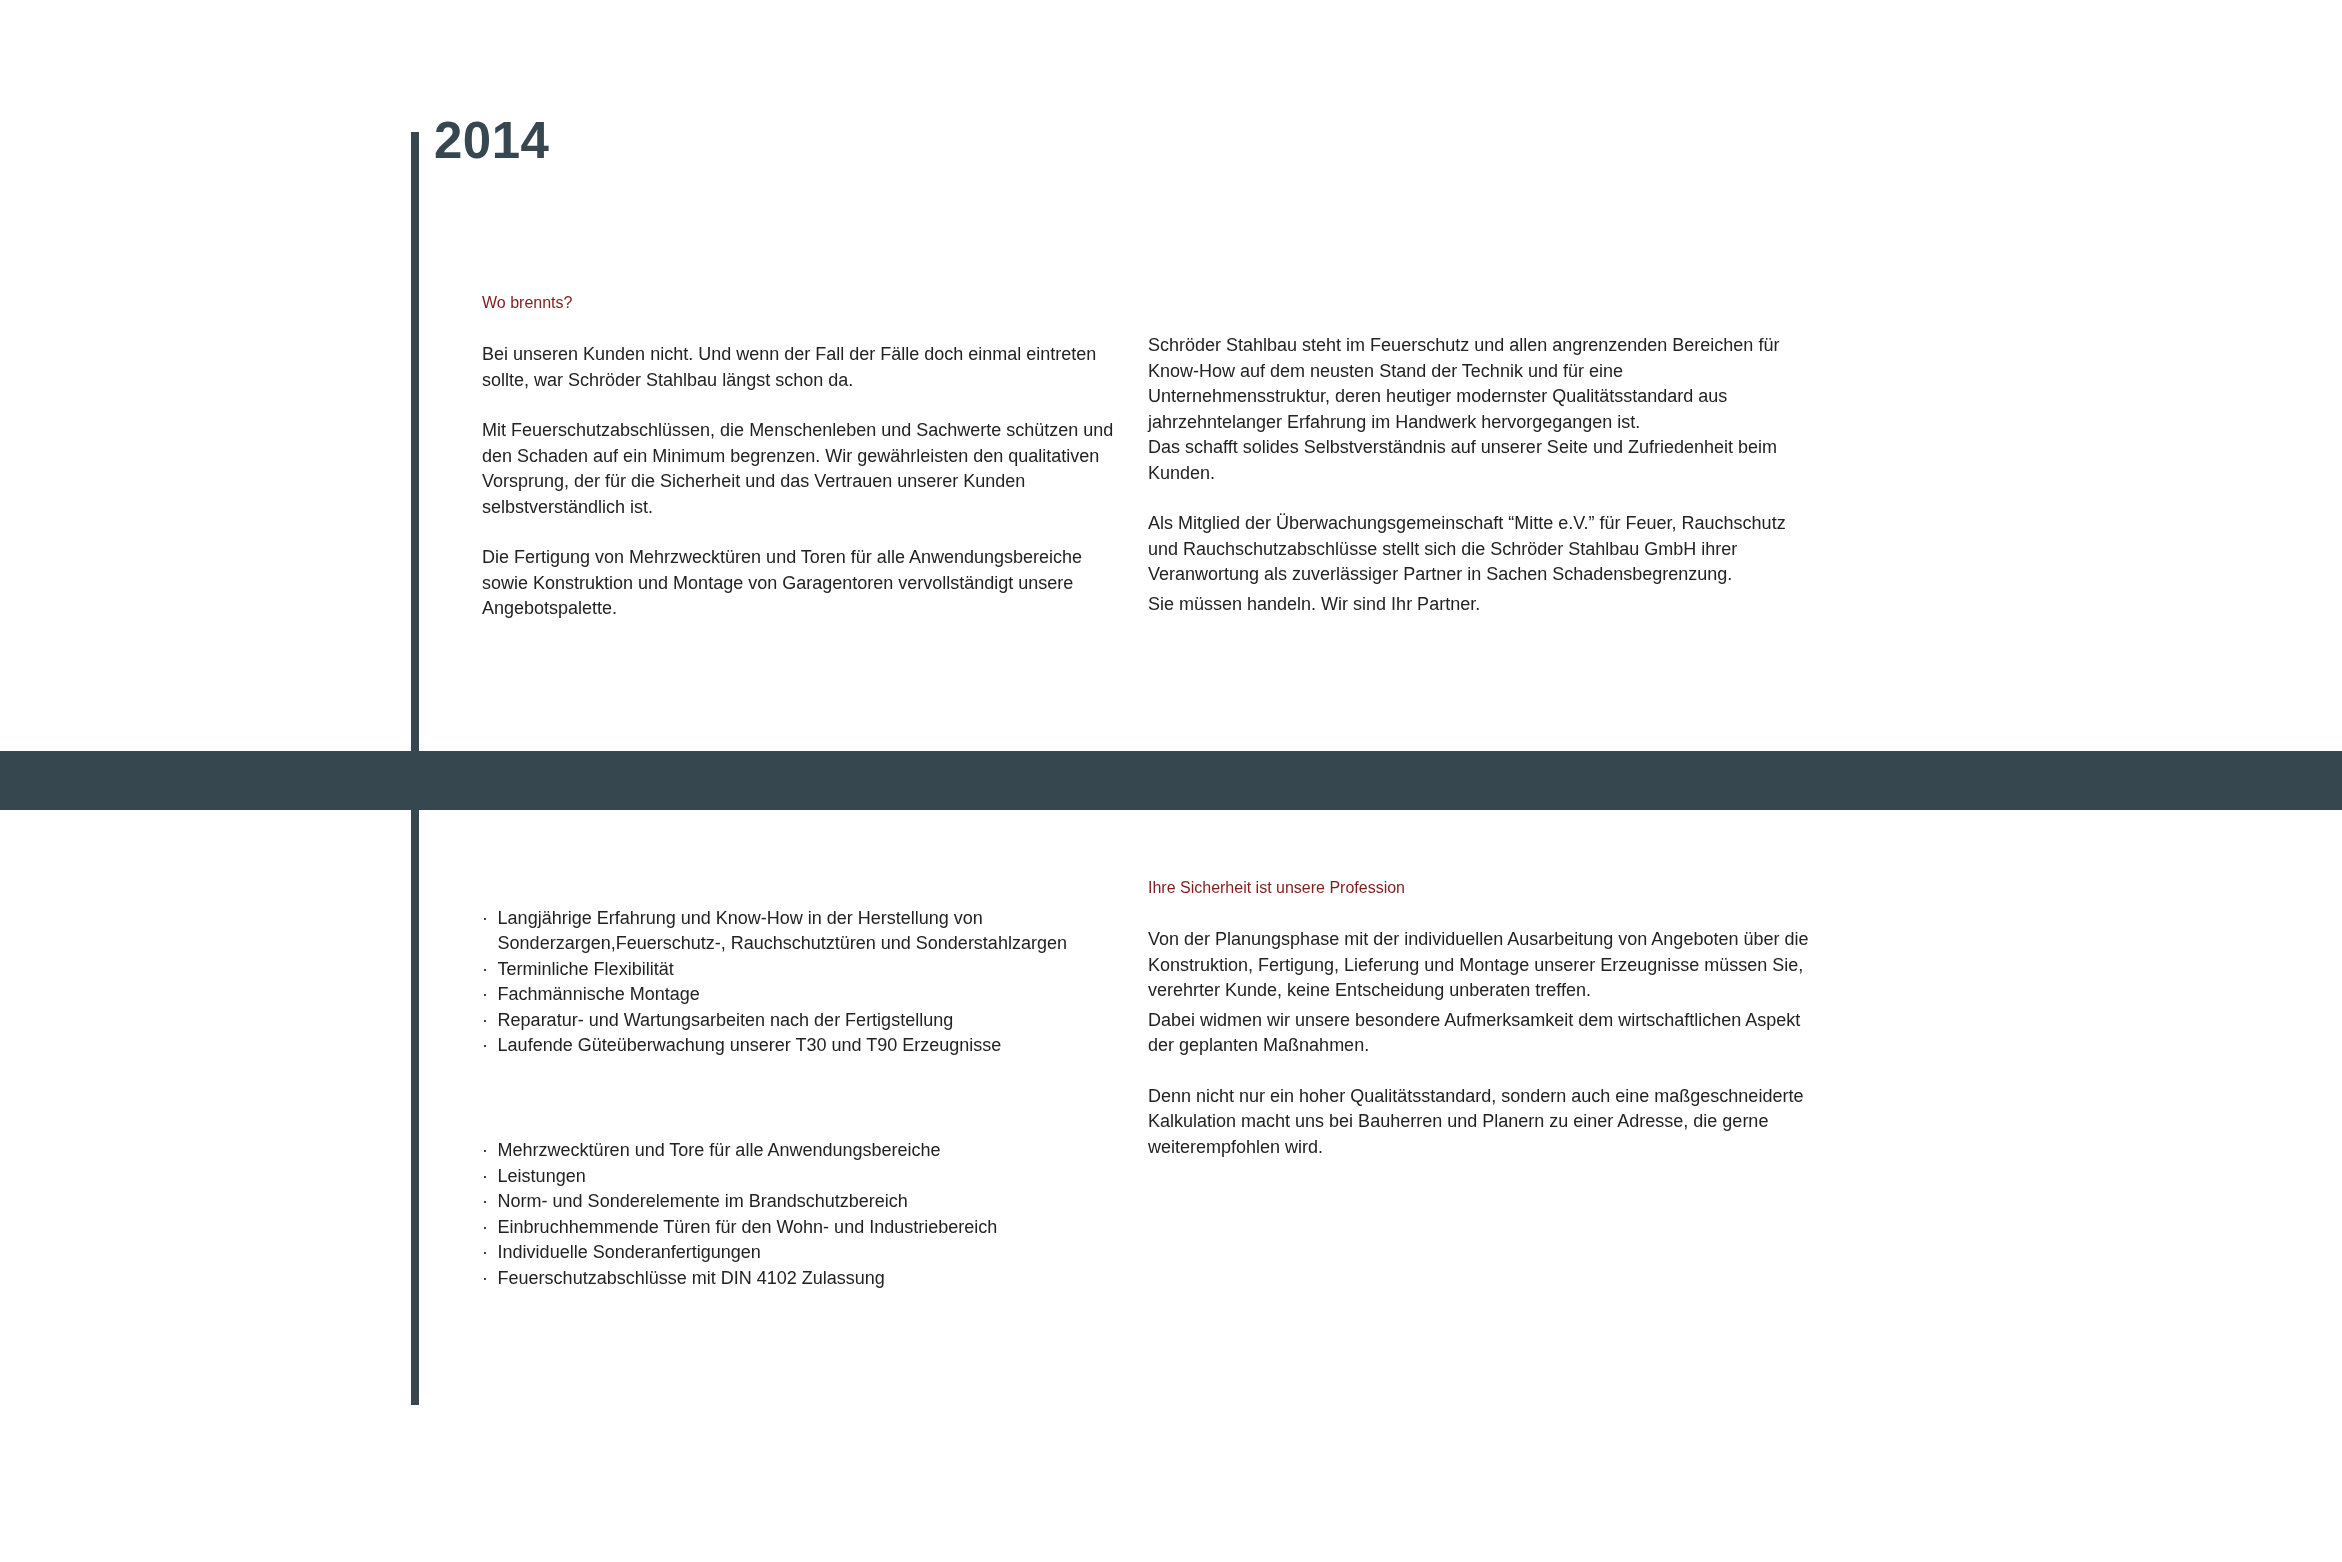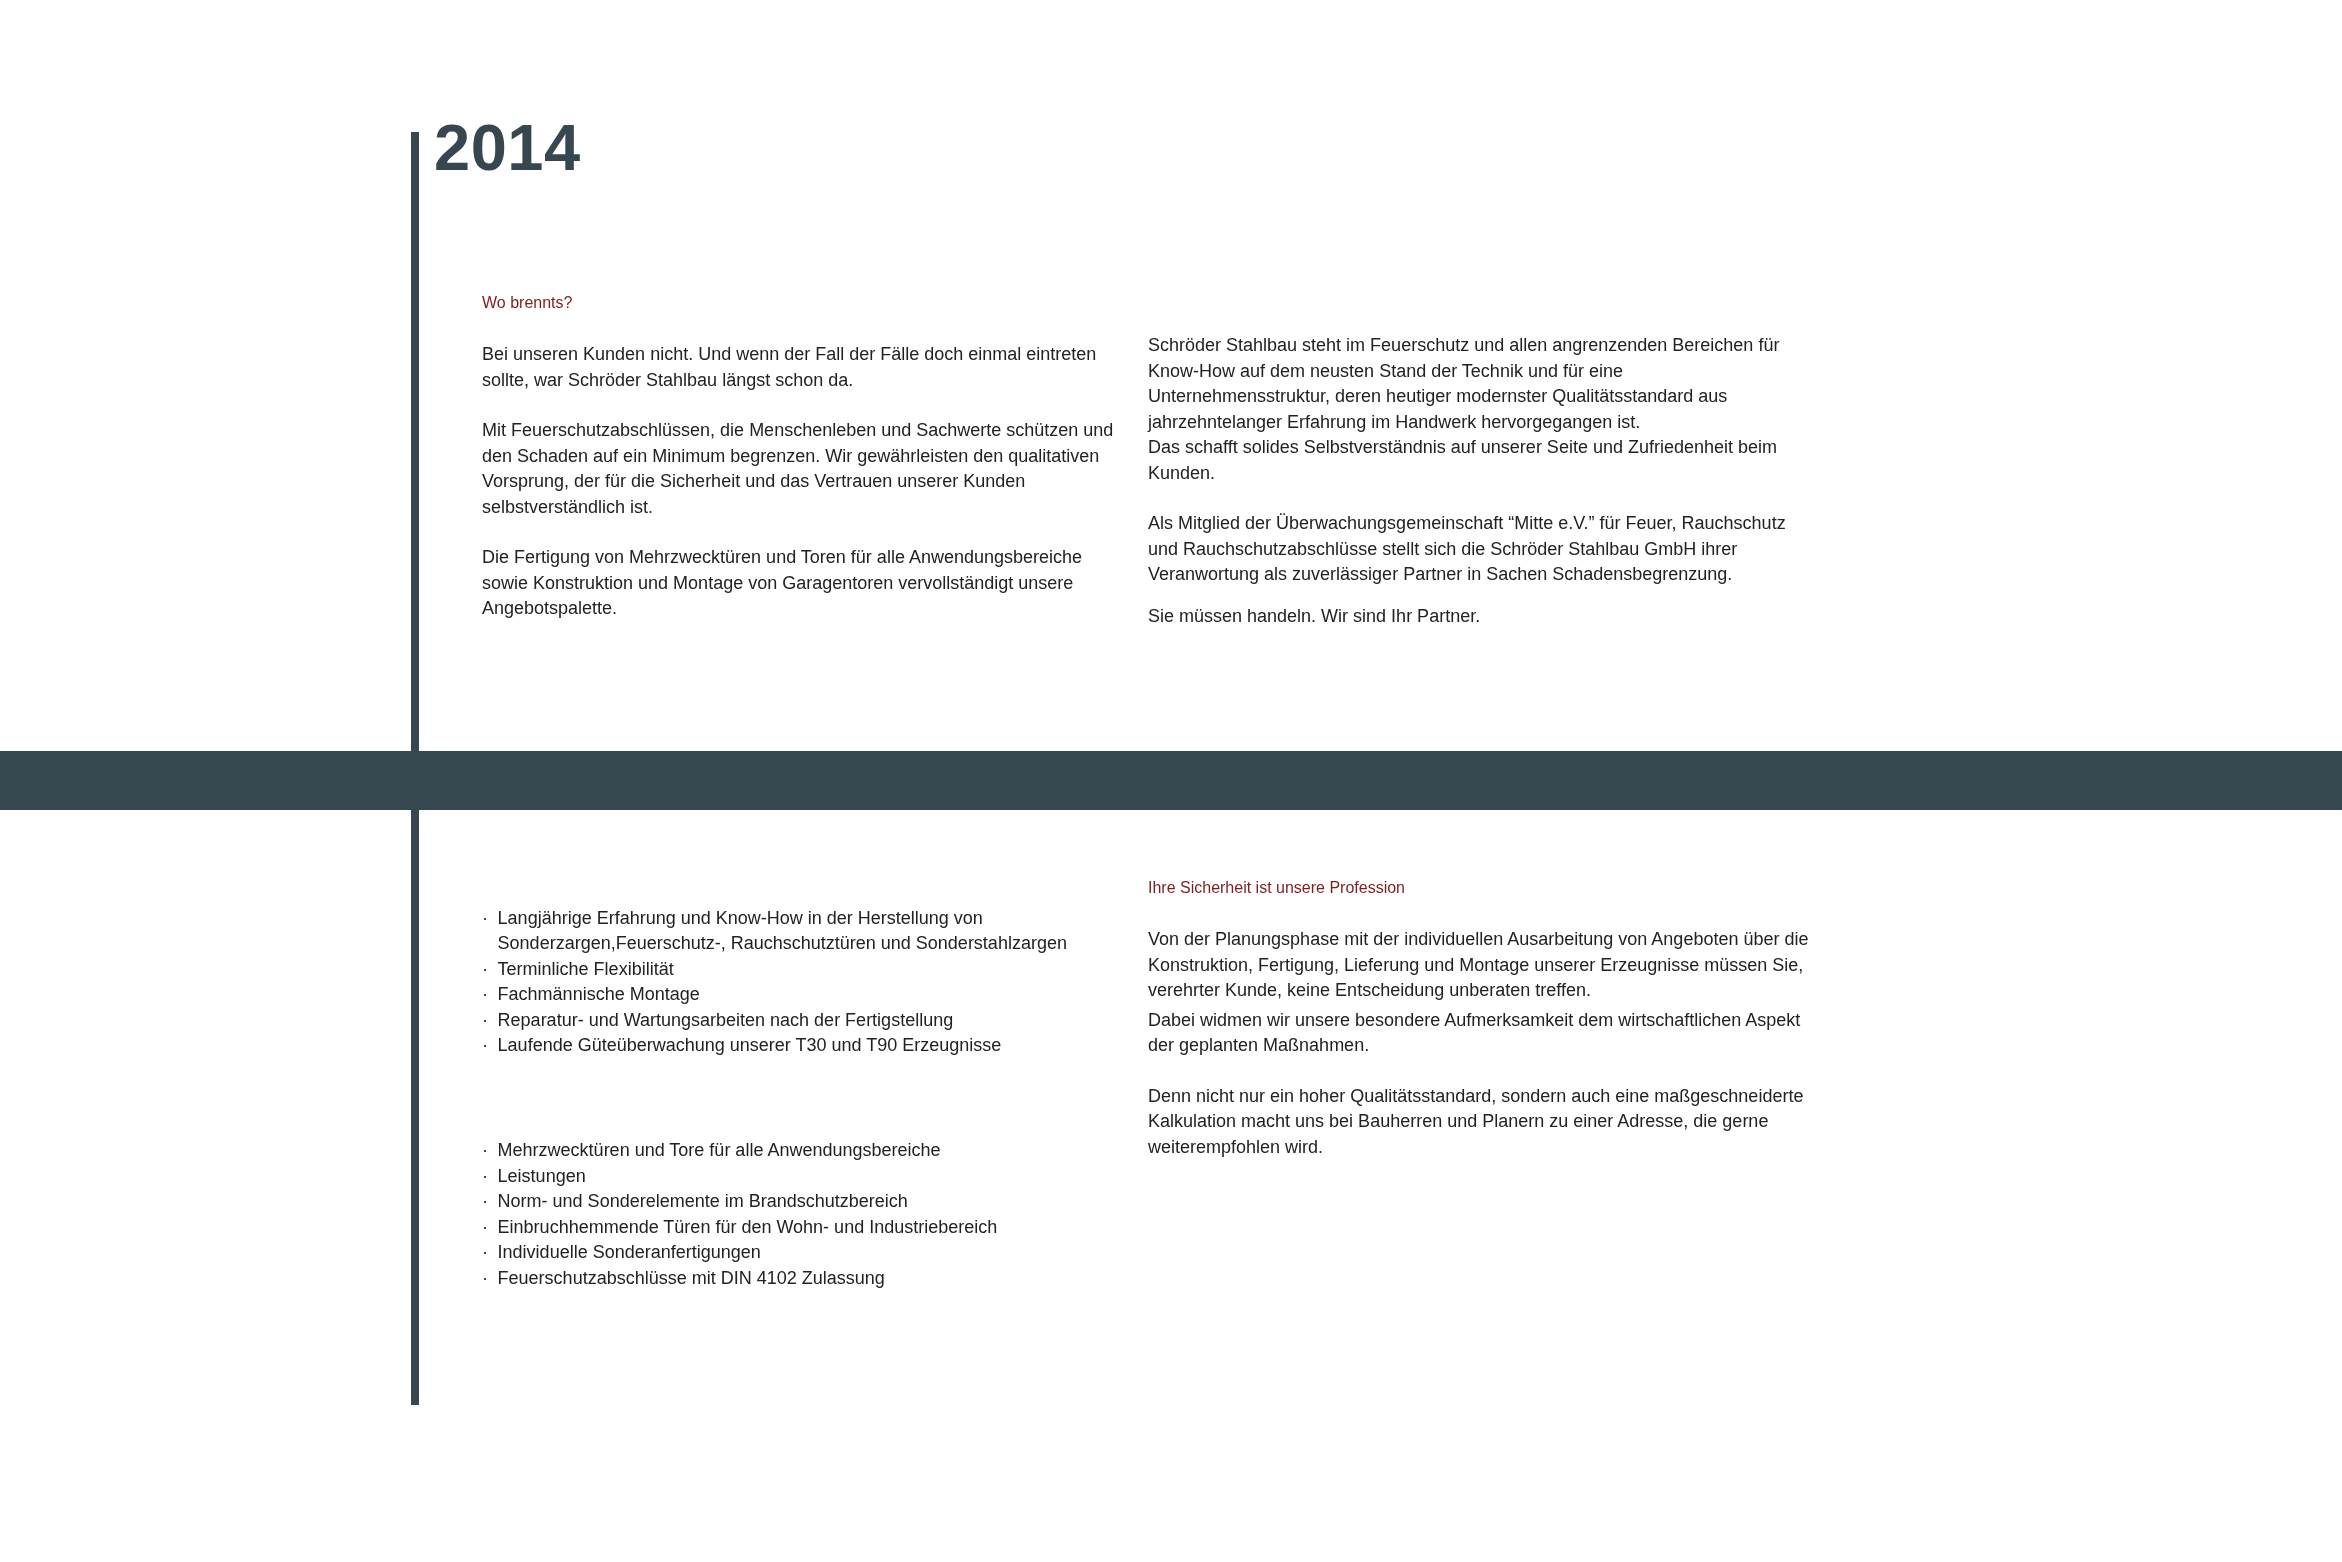--- a/index.html
+++ b/index.html
@@ -39,21 +39,21 @@
     width: 2343px;
     height: 59px;
     background: #37474f;
   }
 
   
   .year-heading {
     position: absolute;
     left: 434px;
     top: 115px;
-    font-size: 65px;
+    font-size: 51px;
     font-weight: bold;
     letter-spacing: 0.5px;
     color: #37474f;
     line-height: 1;
   }
 
   
   .block {
     position: absolute;
   }
@@ -121,21 +121,21 @@
     <div class="gap-after-heading"></div>
     <p class="para">Bei unseren Kunden nicht. Und wenn der Fall der Fälle doch einmal eintreten sollte, war Schröder Stahlbau längst schon da.</p>
     <p class="para">Mit Feuerschutzabschlüssen, die Menschenleben und Sachwerte schützen und den Schaden auf ein Minimum begrenzen. Wir gewährleisten den qualitativen Vorsprung, der für die Sicherheit und das Vertrauen unserer Kunden selbstverständlich ist.</p>
     <p class="para">Die Fertigung von Mehrzwecktüren und Toren für alle Anwendungsbereiche sowie Konstruktion und Montage von Garagentoren vervollständigt unsere Angebotspalette.</p>
   </div>
 
   <div class="block" id="top-right-col">
     <p class="para">Schröder Stahlbau steht im Feuerschutz und allen angrenzenden Bereichen für Know-How auf dem neusten Stand der Technik und für eine Unternehmensstruktur, deren heutiger modernster Qualitätsstandard aus jahrzehntelanger Erfahrung im Handwerk hervorgegangen ist.</p>
     <p class="para" style="margin-top:0">Das schafft solides Selbstverständnis auf unserer Seite und Zufriedenheit beim Kunden.</p>
     <p class="para">Als Mitglied der Überwachungsgemeinschaft “Mitte e.V.” für Feuer, Rauchschutz und Rauchschutzabschlüsse stellt sich die Schröder Stahlbau GmbH ihrer Veranwortung als zuverlässiger Partner in Sachen Schadensbegrenzung.</p>
-    <p class="para" style="margin-top:16px">Sie müssen handeln. Wir sind Ihr Partner.</p>
+    <p class="para" style="margin-top:4px">Sie müssen handeln. Wir sind Ihr Partner.</p>
   </div>
 
   <div class="block" id="bot-left-col">
     <div class="gap-after-heading"></div>
     <ul class="bullet-list">
       <li>
         <span class="bullet-dot">·</span>
         <span class="sub-line">Langjährige Erfahrung und Know-How in der Herstellung von</span>
         <span class="sub-line">Sonderzargen,Feuerschutz-, Rauchschutztüren und Sonderstahlzargen</span>
       </li>

